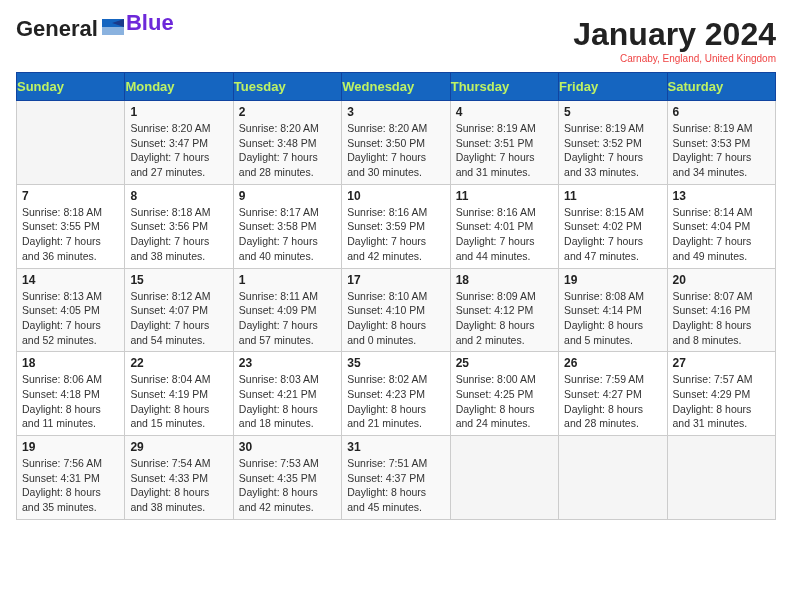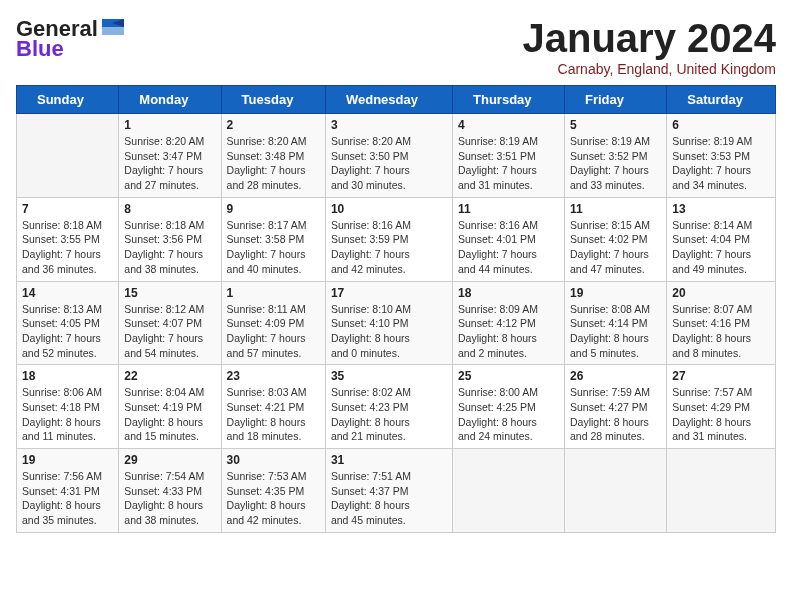--- a/index.html
+++ b/index.html
@@ -11,46 +11,46 @@
       padding: 16px;
     }
     .header-area {
       display: flex;
       justify-content: space-between;
       align-items: flex-start;
       margin-bottom: 8px;
     }
     .logo-area {
       display: flex;
-      flex-direction: column;
+      flex-direction: row;
       align-items: flex-start;
     }
     .title-area {
       text-align: right;
     }
     .calendar-title {
-      font-size: 40px;
+      font-size: 32px;
       font-weight: bold;
       color: #222;
     }
     .calendar-subtitle {
-      font-size: 14px;
-      color: #7f1d1d;
+      font-size: 10px;
+      color: #ef4444;
     }
     table {
       width: 100%;
       border-collapse: collapse;
       font-size: 11px;
     }
     thead tr th {
       background: #1565c0;
-      color: #ffffff;
+      color: #bef264;
       font-weight: bold;
       font-size: 13px;
-      padding: 6px 20px;
+      padding: 6px 0;
       text-align: left;
       border: 1px solid #1044a0;
     }
     tbody tr td {
       border: 1px solid #ccc;
       padding: 4px 5px;
       vertical-align: top;
       min-height: 70px;
       background: #fff;
     }

